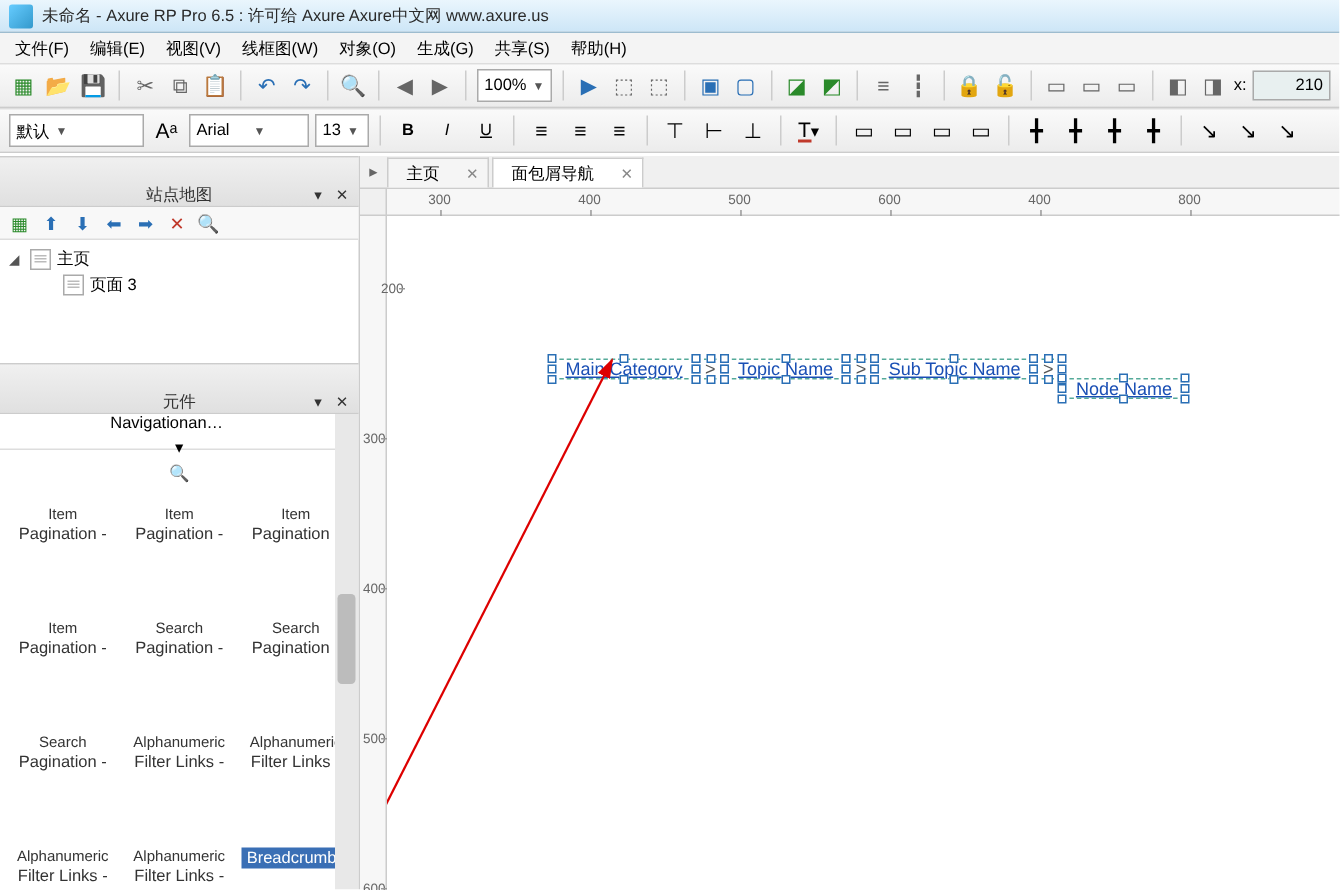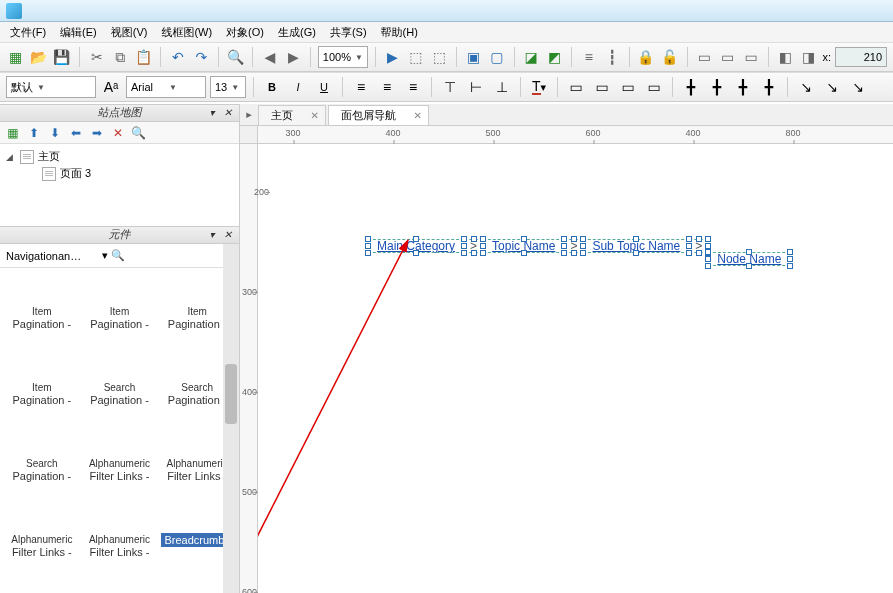--- a/index.html
+++ b/index.html
@@ -28,35 +28,35 @@
 
 .toolbar2 { height: 30px; }
 .style-combo { width: 90px; }
 
 
 .ic { font-size: 14px; line-height: 1; }
 .green { color: #2a8a2a; } .blue { color: #2a6fb5; } .orange { color: #d2691e; } .red { color: #c0392b; } .yellow { color: #d4a017; } .gray { color: #666; }
 
 
 .left-col { position: absolute; left: 0; top: 104px; width: 240px; bottom: 0; background: #fff; border-right: 1px solid #ccc; display: flex; flex-direction: column; }
-.panel-header { height: 18px; background: linear-gradient(#f0f0f0,#e0e0e0); border-top: 1px solid #ccc; border-bottom: 1px solid #ccc; display: flex; align-items: flex-start; justify-content: center; position: relative; font-size: 11px; color: #333; font-style: italic; }
+.panel-header { height: 34px; background: linear-gradient(#f0f0f0,#e0e0e0); border-top: 1px solid #ccc; border-bottom: 1px solid #ccc; display: flex; align-items: flex-end; justify-content: center; position: relative; font-size: 11px; color: #333; }
 .panel-header .ctrls { position: absolute; right: 4px; display: flex; gap: 2px; }
 .panel-header .ctrls span { width: 14px; height: 14px; display: flex; align-items: center; justify-content: center; cursor: pointer; font-size: 10px; }
 .panel-toolbar { height: 22px; display: flex; align-items: center; padding: 0 4px; gap: 3px; background: #f8f8f8; border-bottom: 1px solid #ddd; }
 .panel-toolbar .pbtn { width: 18px; height: 18px; display: flex; align-items: center; justify-content: center; cursor: pointer; font-size: 12px; }
 
 .tree { padding: 4px 6px; flex: 0 0 auto; }
 .tree-row { display: flex; align-items: center; gap: 4px; padding: 1px 0; cursor: pointer; }
 .tree-row .tw { width: 10px; color: #555; font-size: 9px; }
 .tree-row .pg { width: 14px; height: 14px; background: #fff; border: 1px solid #aaa; position: relative; }
 .tree-row .pg::after { content: ""; position: absolute; left: 2px; top: 3px; right: 2px; height: 1px; background: #bbb; box-shadow: 0 2px 0 #bbb, 0 4px 0 #bbb; }
 .tree-child { padding-left: 22px; }
 
 .widgets-area { flex: 1; display: flex; flex-direction: column; overflow: hidden; }
-.widget-search { height: 24px; display: flex; align-items: center; padding: 0 6px; gap: 4px; border-bottom: 1px solid #ddd; }
+.widget-search { height: 24px; display: flex; align-items: center; padding: 0 6px; gap: 4px; border-bottom: 1px solid #ddd; flex-direction: column; }
 .widget-search input { width: 92px; height: 18px; border: none; }
 .widget-search .mag { color: #888; }
 .widget-grid { flex: 1; overflow: auto; padding: 10px 6px; }
 .widget-grid-inner { display: grid; grid-template-columns: repeat(3, 1fr); gap: 24px 6px; }
 .widget-item { text-align: center; cursor: pointer; }
 .widget-item .thumb { height: 24px; margin-bottom: 4px; }
 .widget-item .lbl { font-size: 10px; color: #333; line-height: 1.2; }
 .widget-item .lbl2 { font-size: 10px; color: #333; }
 .widget-item.sel .lbl2 span { background: #3a6fb5; color: #fff; padding: 1px 3px; }
 
@@ -96,20 +96,21 @@
 
 
 .arrow-svg { position: absolute; left: 0; top: 0; pointer-events: none; }
 
 </style>
 </head>
 <body>
 
 <div class="titlebar">
   <div class="logo"></div>
+  <div class="title">未命名 - Axure RP Pro 6.5 : 许可给 Axure Axure中文网 www.axure.us</div>
 </div>
 
 <div class="menubar">
   <div class="mi">文件(F)</div>
   <div class="mi">编辑(E)</div>
   <div class="mi">视图(V)</div>
   <div class="mi">线框图(W)</div>
   <div class="mi">对象(O)</div>
   <div class="mi">生成(G)</div>
   <div class="mi">共享(S)</div>

